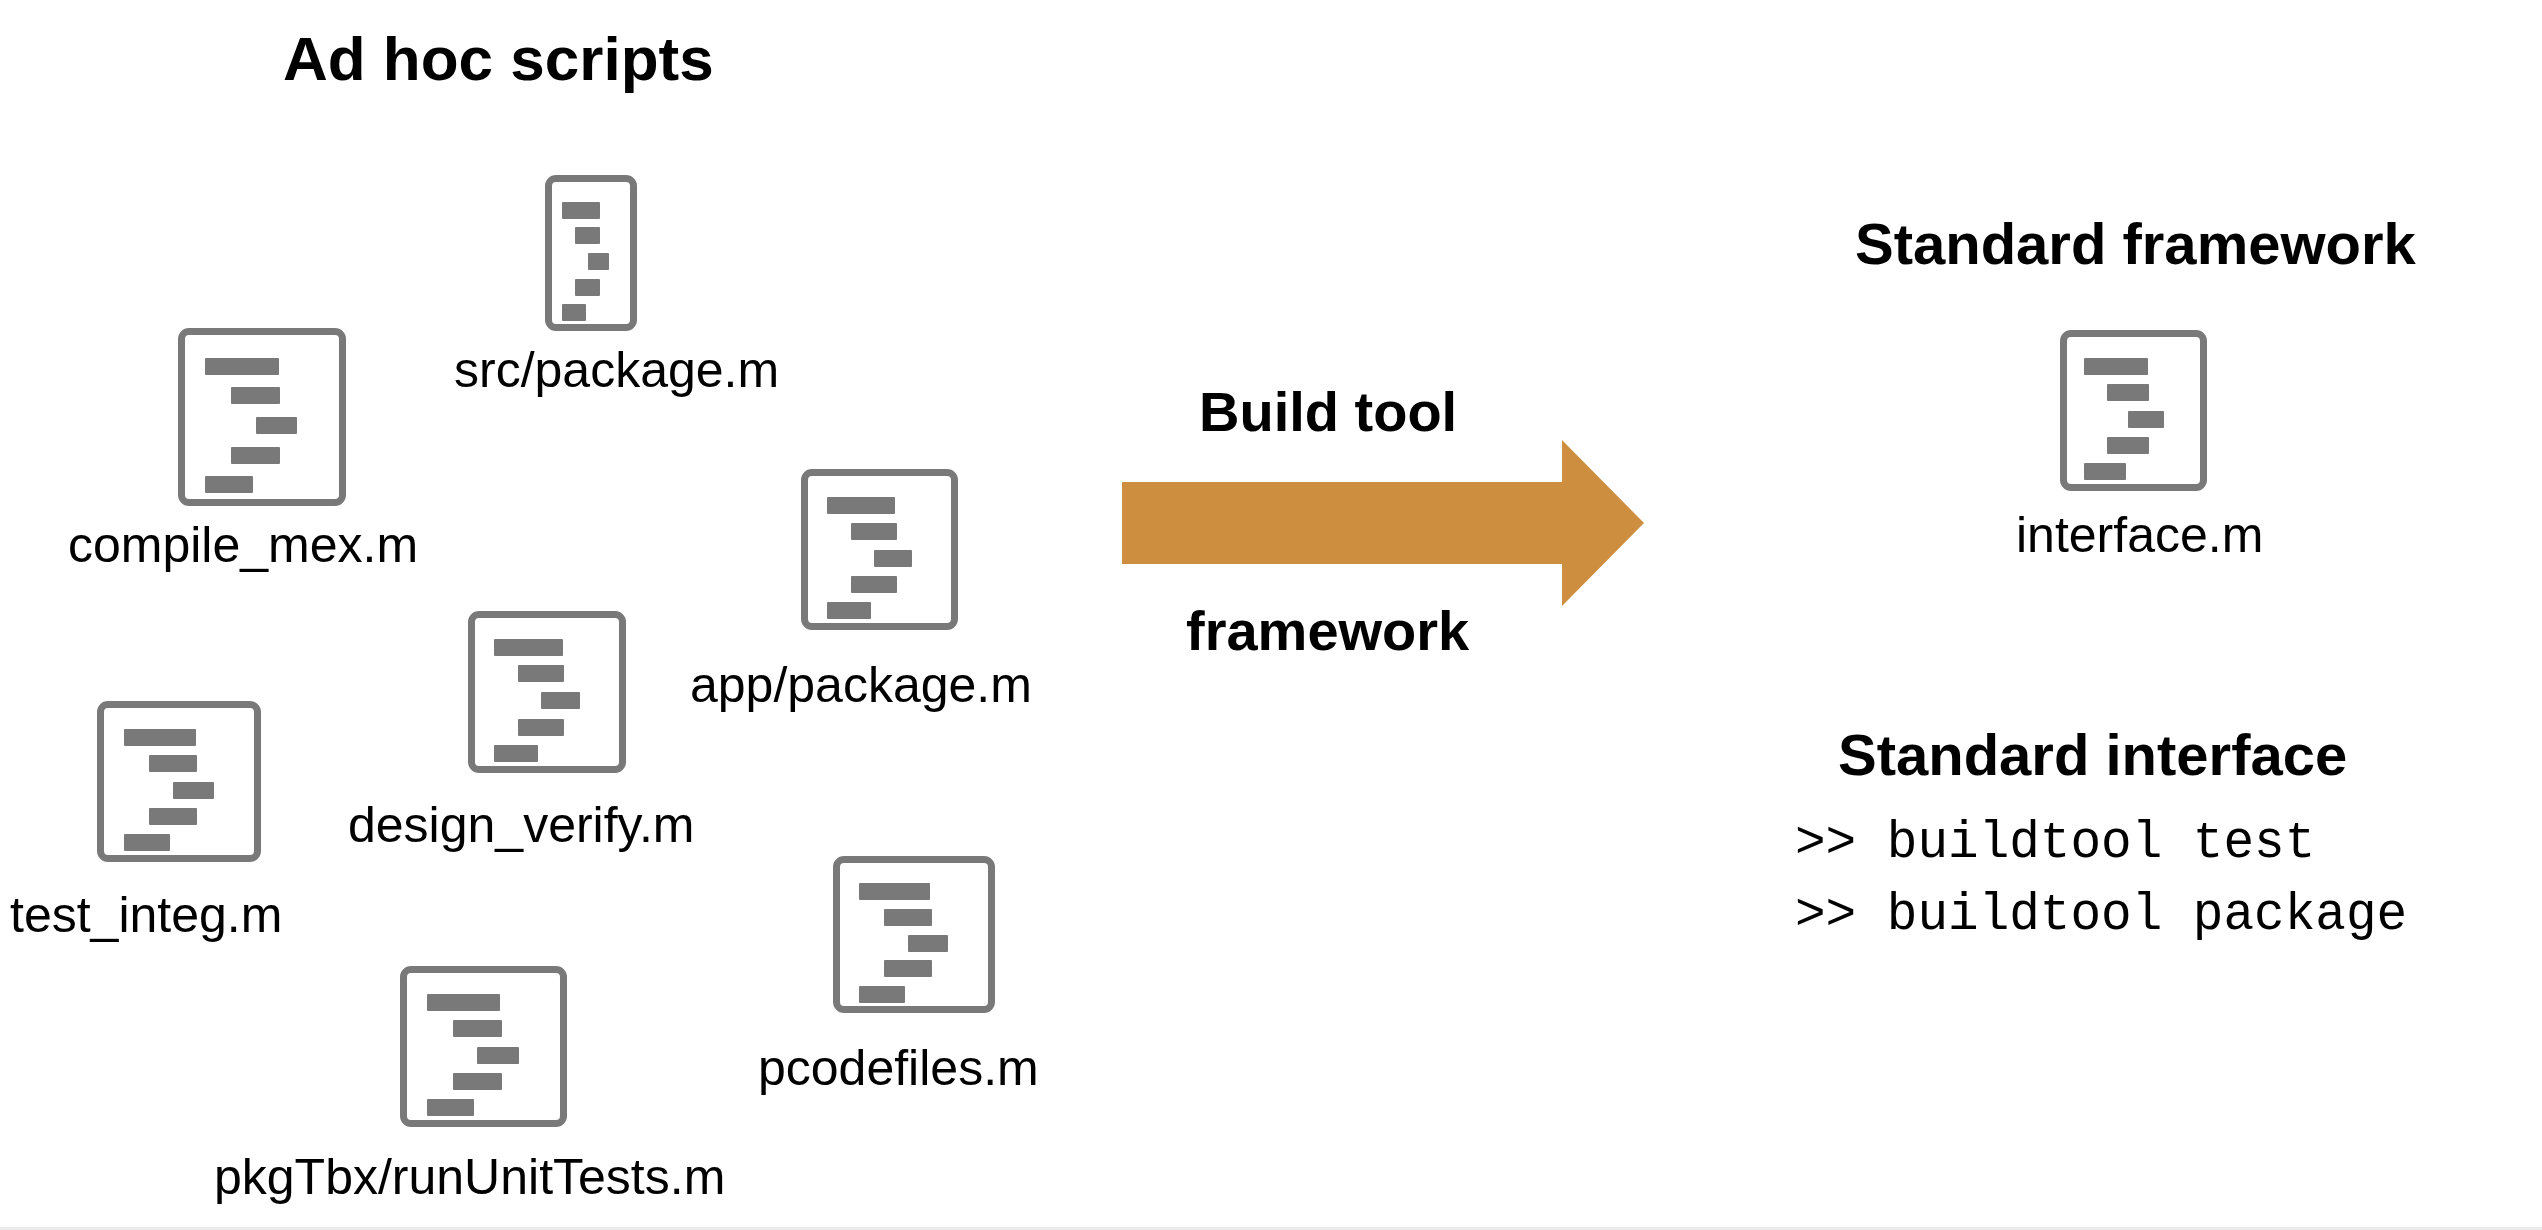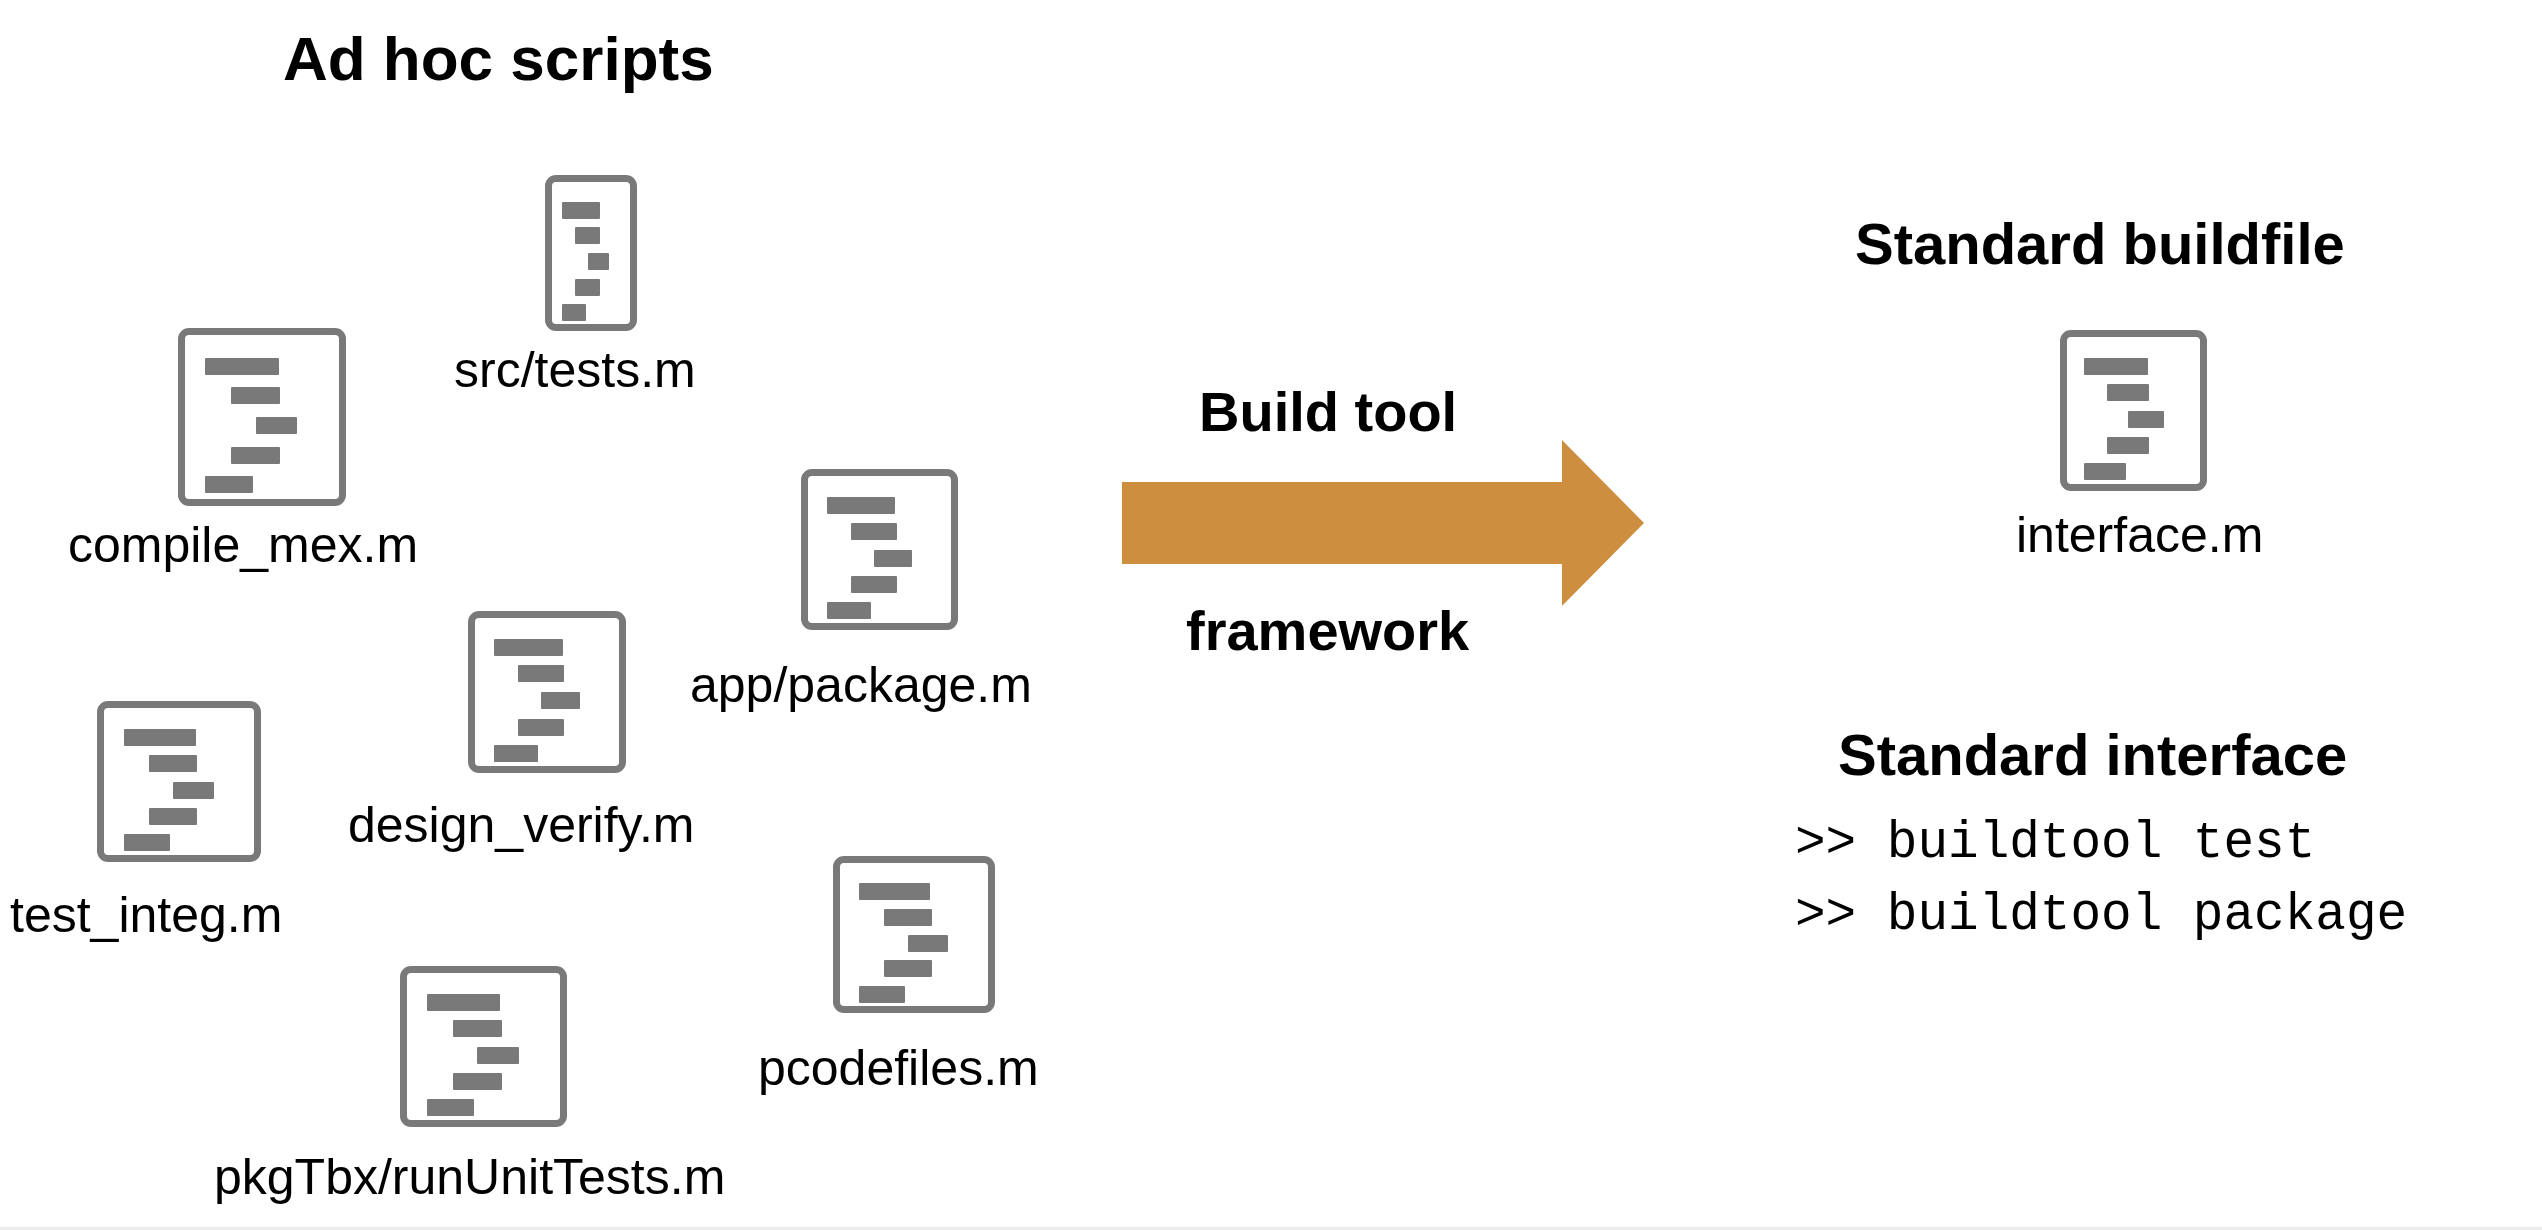--- a/index.html
+++ b/index.html
@@ -106,33 +106,33 @@
     background: #ebebeb;
   }
 </style>
 </head>
 <body>
 
 <div id="canvas">
 
   <div class="heading" id="title-adhoc">Ad hoc scripts</div>
 
-  <div class="heading" id="title-std-loc">Standard buildfile</div>
+  <div class="heading" id="title-std-loc">Standard framework</div>
 
   <div class="heading" id="title-std-iface">Standard interface</div>
 
   <div id="adhoc-group">
       <div class="file-icon" style="left: 545px; top: 175px; width: 92px; height: 156px; border-color: rgb(121, 121, 121); background: rgb(255, 255, 255);">
         <div class="bar l1" style="background: rgb(121, 121, 121);"></div>
         <div class="bar l2" style="background: rgb(121, 121, 121);"></div>
         <div class="bar l3" style="background: rgb(121, 121, 121);"></div>
         <div class="bar l4" style="background: rgb(121, 121, 121);"></div>
         <div class="bar l5" style="background: rgb(121, 121, 121);"></div>
       </div>
-      <div class="file-label" style="left: 454px; top: 345px;">src/tests.m</div>
+      <div class="file-label" style="left: 454px; top: 345px;">src/package.m</div>
       <div class="file-icon" style="left: 178px; top: 328px; width: 168px; height: 178px; border-color: rgb(121, 121, 121); background: rgb(255, 255, 255);">
         <div class="bar l1" style="background: rgb(121, 121, 121);"></div>
         <div class="bar l2" style="background: rgb(121, 121, 121);"></div>
         <div class="bar l3" style="background: rgb(121, 121, 121);"></div>
         <div class="bar l4" style="background: rgb(121, 121, 121);"></div>
         <div class="bar l5" style="background: rgb(121, 121, 121);"></div>
       </div>
       <div class="file-label" style="left: 56px; top: 520px; margin-left: 12px;">compile_mex.m</div>
       <div class="file-icon" style="left: 801px; top: 469px; width: 157px; height: 161px; border-color: rgb(121, 121, 121); background: rgb(255, 255, 255);">
         <div class="bar l1" style="background: rgb(121, 121, 121);"></div>

